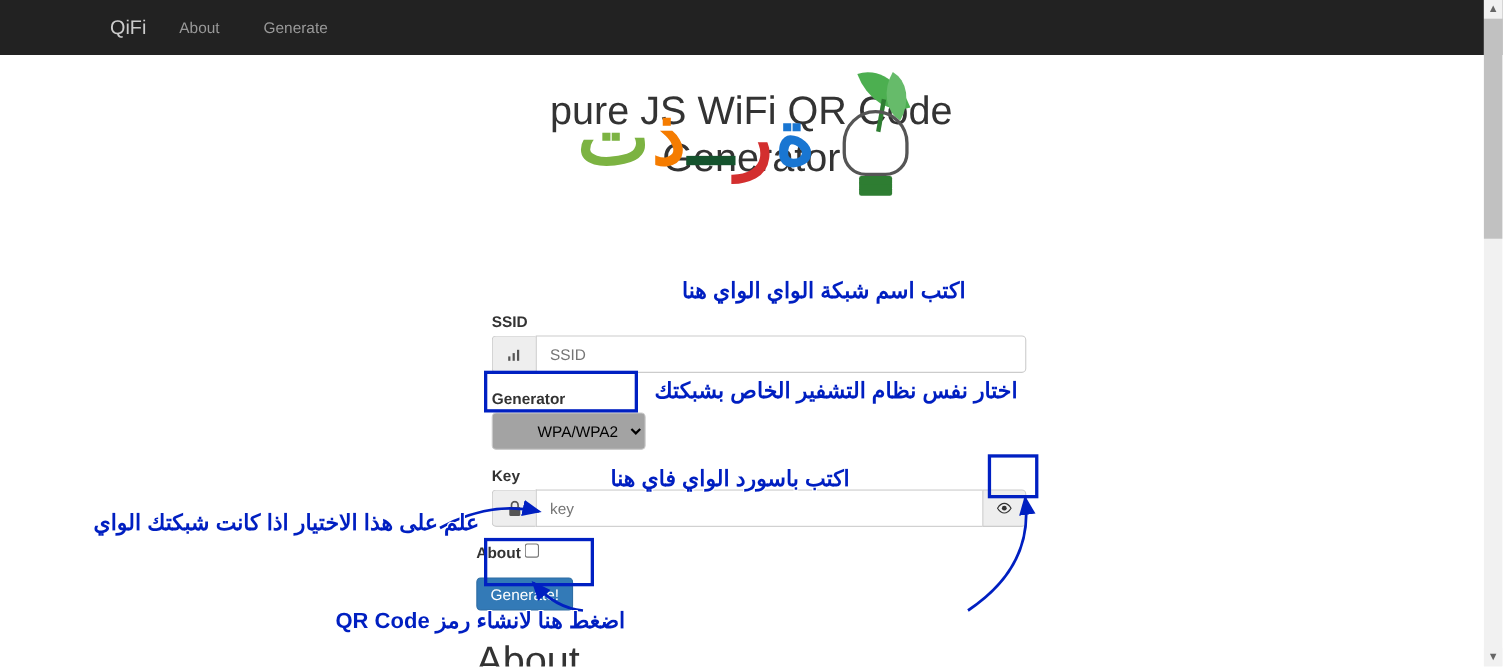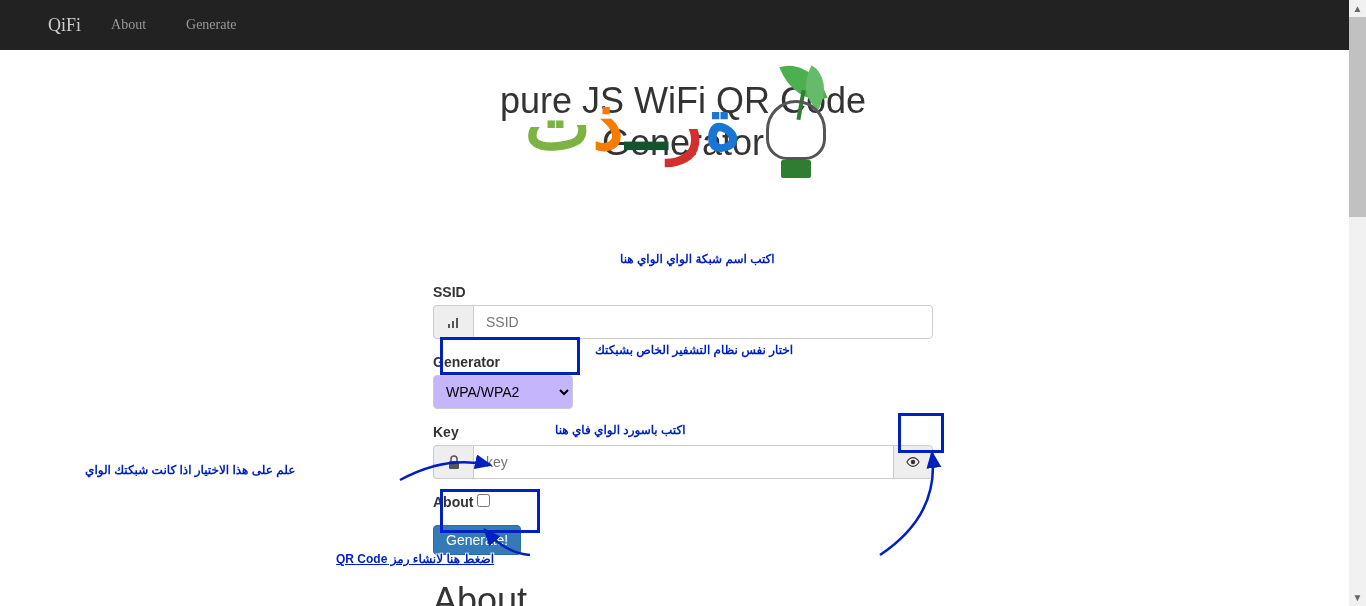--- a/index.html
+++ b/index.html
@@ -1,59 +1,59 @@
 <!DOCTYPE html>
 <html><head>
 <meta charset="utf-8">
 <style>
   * { box-sizing: border-box; margin: 0; padding: 0; }
   body { font-family: "Helvetica Neue", Helvetica, Arial, sans-serif; font-size: 14px; color: #333; background: #fff; }
   
   .viewport { width: 1366px; height: 606px; position: relative; overflow: hidden; }
   
-  .navbar { background: #222; height: 50px; display: flex; align-items: center; padding: 0 20px 0 48px; font-family: Liberation Serif, serif; }
+  .navbar { background: #222; height: 50px; display: flex; align-items: center; padding: 0 20px 0 100px; }
   .navbar-brand { color: #ccc; font-size: 18px; margin-right: 20px; text-decoration: none; }
   .nav-link { color: #999; font-size: 14px; margin-right: 20px; text-decoration: none; padding: 15px 10px; }
   
   .scrollbar-track { position: absolute; right: 0; top: 0; width: 17px; height: 100%; background: #f1f1f1; }
   .scrollbar-thumb { position: absolute; right: 0; top: 0; width: 17px; height: 200px; background: #c1c1c1; }
   .scroll-arrow { position: absolute; right: 0; width: 17px; height: 17px; background: #f1f1f1; display: flex; align-items: center; justify-content: center; font-size: 10px; color: #666; }
   .scroll-arrow.up { top: 0; }
   .scroll-arrow.down { bottom: 0; }
   
   .container { width: 500px; margin: 0 auto; padding-top: 30px; position: relative; }
   
   .page-title { font-size: 36px; font-weight: 500; color: #333; text-align: center; margin-bottom: 20px; position: relative; z-index: 1; }
   
   .logo-overlay { position: absolute; top: 10px; left: -20px; width: 540px; height: 130px; z-index: 2; display: flex; align-items: center; justify-content: center; pointer-events: none; }
   
   .form-content { position: relative; z-index: 3; margin-top: 120px; }
   
-  .form-group { margin-bottom: 15px; }
+  .form-group { margin-bottom: 15px; margin-left: 14px; }
   .label { font-weight: 700; margin-bottom: 5px; display: block; }
   
   .input-group { display: flex; width: 100%; }
   .input-addon { background: #eee; border: 1px solid #ccc; padding: 6px 12px; border-right: none; display: flex; align-items: center; justify-content: center; width: 40px; border-radius: 4px 0 0 4px; }
   .form-control { flex: 1; border: 1px solid #ccc; padding: 6px 12px; font-size: 14px; height: 34px; border-radius: 0 4px 4px 0; }
   .form-control-mid { border-radius: 0; border-right: none; }
   .input-addon-right { background: #eee; border: 1px solid #ccc; padding: 6px 12px; display: flex; align-items: center; justify-content: center; width: 40px; border-radius: 0 4px 4px 0; cursor: pointer; }
   
-  select.form-control-full { width: 140px; border: 1px solid #ccc; padding: 6px 8px; font-size: 14px; height: 34px; border-radius: 4px; background: #c4b5fd; }
+  select.form-control-full { width: 140px; border: 1px solid #ccc; padding: 6px 8px; font-size: 14px; height: 34px; border-radius: 4px; background: #a3a3a3; text-align: right; }
   
   .checkbox-row { margin-bottom: 15px; }
   .checkbox-label { font-weight: 700; }
   
   .btn-primary { background: #337ab7; border: 1px solid #2e6da4; color: #fff; padding: 6px 12px; font-size: 14px; border-radius: 4px; cursor: pointer; }
   
   .about-heading { font-size: 36px; font-weight: 400; color: #333; margin-top: 25px; }
   
   
   .highlight-blue { border: 3px solid #0020c2; position: absolute; pointer-events: none; z-index: 10; }
   
-  .annotation { position: absolute; font-weight: 700; font-size: 12px; color: #001fc1; text-shadow: 1px 1px 0 #fff, -1px -1px 0 #fff, -1px 1px 0 #fff, 1px -1px 0 #fff; z-index: 11; white-space: nowrap; direction: rtl; }
+  .annotation { position: absolute; font-weight: 700; font-size: 20px; color: #001fc1; text-shadow: 1px 1px 0 #fff, -1px -1px 0 #fff, -1px 1px 0 #fff, 1px -1px 0 #fff; z-index: 11; white-space: nowrap; direction: rtl; }
   
   svg.arrow { position: absolute; z-index: 10; pointer-events: none; }
   
   
   .logo-text { font-family: Arial; font-weight: 900; font-size: 70px; display: flex; gap: 2px; align-items: baseline; }
   .lt-green { color: #7cb342; }
   .lt-orange { color: #f57c00; }
   .lt-red { color: #d32f2f; }
   .lt-blue { color: #1976d2; }
   .lt-kashida { color: #14532d; letter-spacing: -10px; }
@@ -156,21 +156,21 @@
       <h2 class="about-heading">About</h2>
       
     </div>
   </div>
   
   
   <div class="annotation" style="top:252px; left:620px;">اكتب اسم شبكة الواي الواي هنا</div>
   <div class="annotation" style="top:343px; left:595px;">اختار نفس نظام التشفير الخاص بشبكتك</div>
   <div class="annotation" style="top:423px; left:555px;">اكتب باسورد الواي فاي هنا</div>
   <div class="annotation" style="top:463px; left:85px;">علم على هذا الاختيار اذا كانت شبكتك الواي</div>
-  <div class="annotation" style="top:552px; left:336px;text-decoration:underline;">اضغط هنا لانشاء رمز QR Code</div>
+  <div class="annotation" style="top:552px; left:305px;">اضغط هنا لانشاء رمز QR Code</div>
   
   
   <div class="highlight-blue" style="top:337px; left:440px; width:140px; height:38px;"></div>
   <div class="highlight-blue" style="top:413px; left:898px; width:46px; height:40px;"></div>
   <div class="highlight-blue" style="top:489px; left:440px; width:100px; height:44px;"></div>
   
   
   <defs></defs>
   <svg class="arrow" style="top:450px; left:395px; width:110px; height:40px;" viewBox="0 0 110 40">
     <defs>

